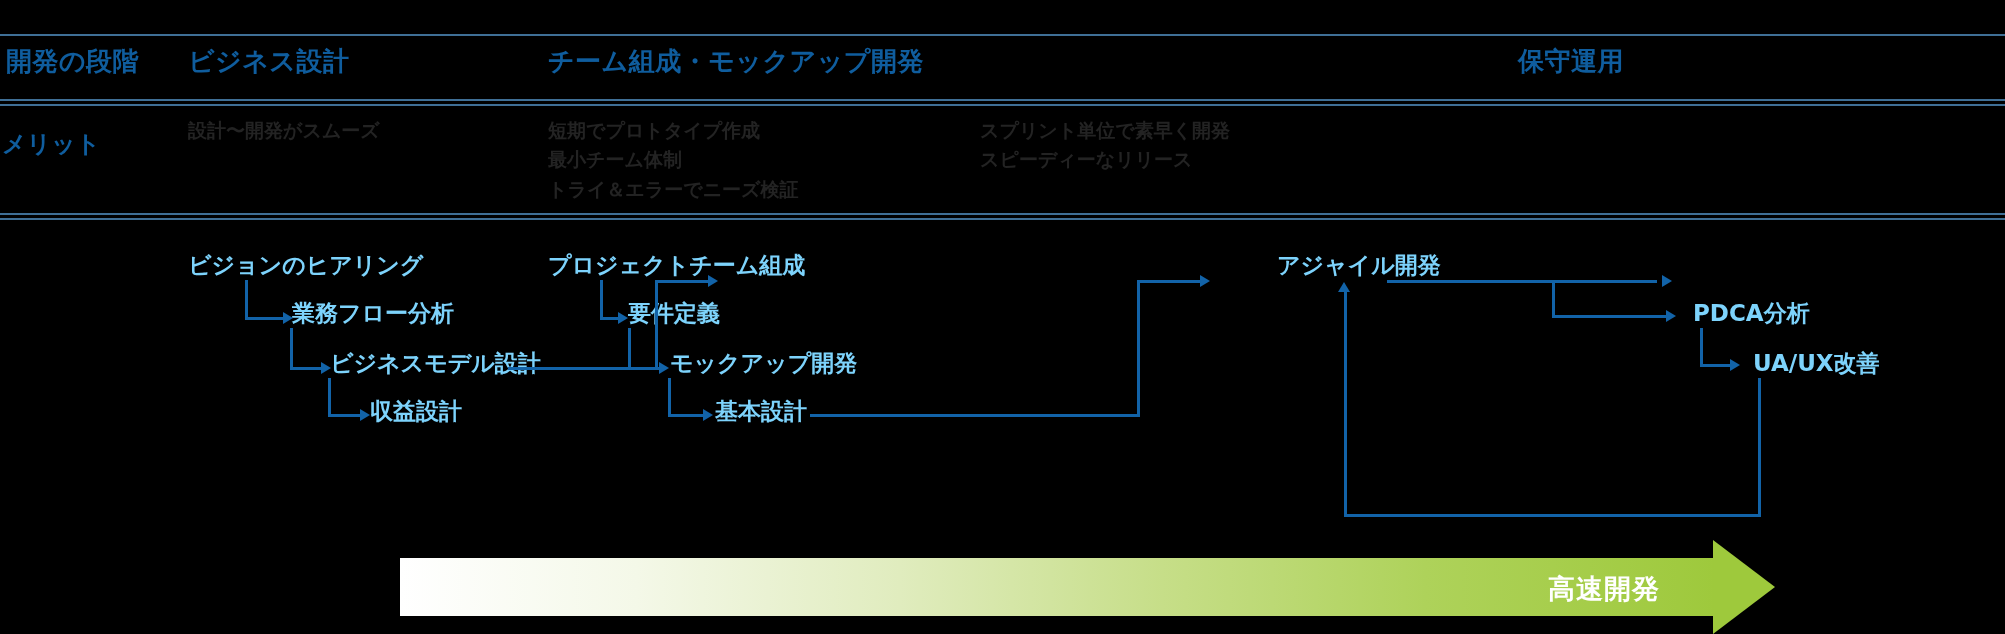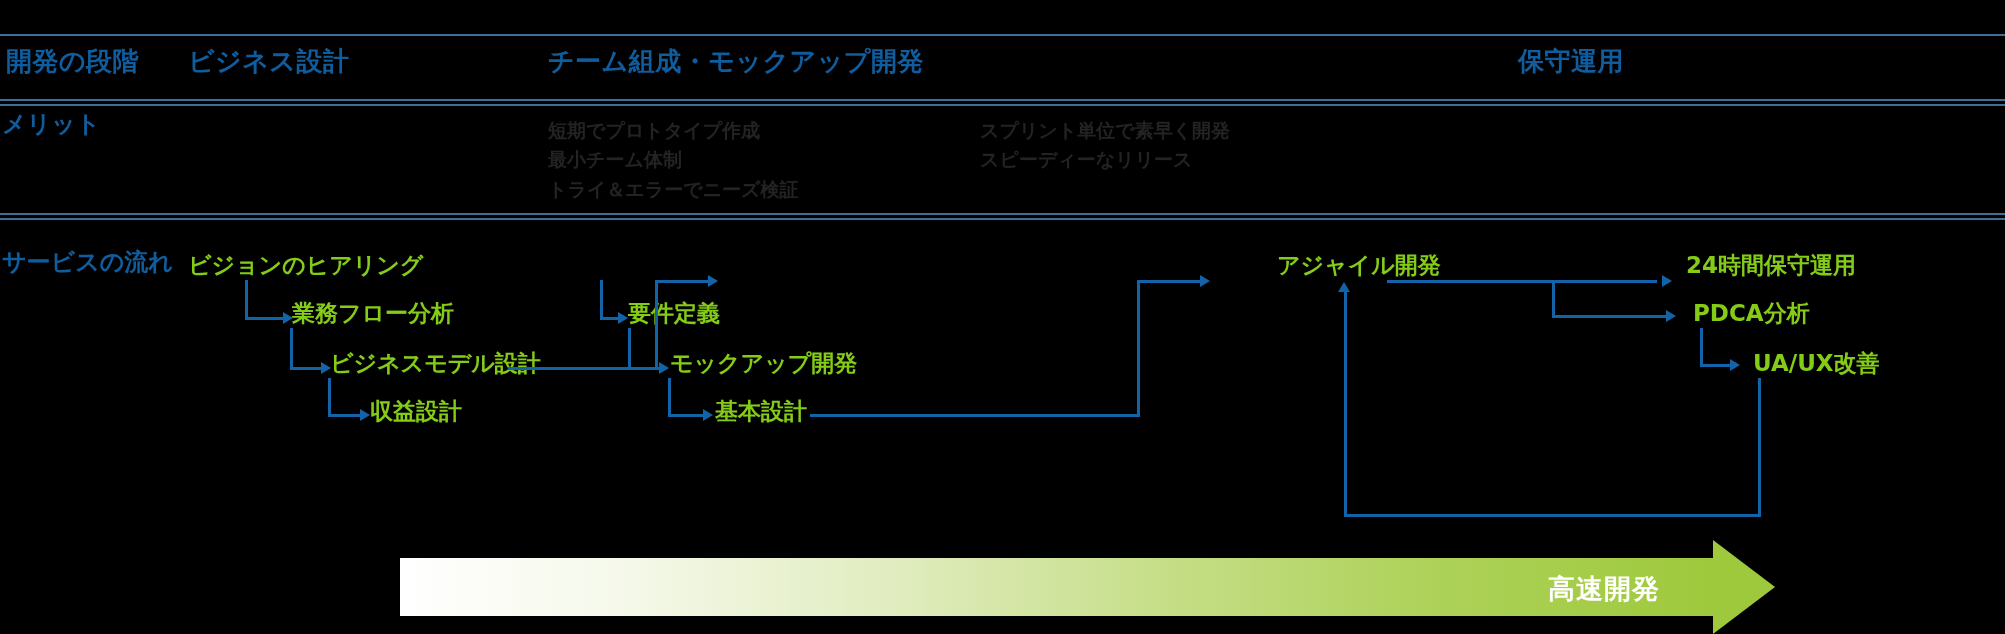--- a/index.html
+++ b/index.html
@@ -28,21 +28,21 @@
   .rowlabel{
     position:absolute;font-size:24px;font-weight:bold;
     color:#0f5d9e;white-space:nowrap;
   }
   .merit{
     position:absolute;font-size:19px;font-weight:bold;
     color:#232323;line-height:1.55;white-space:nowrap;
   }
   .node{
     position:absolute;font-size:23px;font-weight:bold;
-    color:#84cc16;white-space:nowrap;
+    color:#7dd3fc;white-space:nowrap;
   }
 
   
   .ln{position:absolute;background:#1263a8;}
   .lnv{width:3px;}
   .lnh{height:3px;}
   .arrowhead{
     position:absolute;width:0;height:0;
     border-top:6px solid transparent;
     border-bottom:6px solid transparent;
@@ -81,42 +81,44 @@
   <div class="rule r2"></div>
   <div class="rule r3"></div>
   <div class="rule r4"></div>
   <div class="rule r5"></div>
 
   <div class="hdr" style="left:6px">開発の段階</div>
   <div class="hdr" style="left:188px">ビジネス設計</div>
   <div class="hdr" style="left:548px">チーム組成・モックアップ開発</div>
   <div class="hdr" style="left:1518px">保守運用</div>
 
-  <div class="rowlabel" style="left:2px;top:80px">メリット</div>
-  <div class="rowlabel" style="left:2px;top:218px">サービスの流れ</div>
+  <div class="rowlabel" style="left:2px;top:100px">メリット</div>
 
+  <div class="merit" style="left:188px;top:88px">
+    <div>設計〜開発がスムーズ</div>
+  </div>
   <div class="merit" style="left:548px;top:88px">
     <div>短期でプロトタイプ作成</div>
     <div>最小チーム体制</div>
     <div>トライ＆エラーでニーズ検証</div>
   </div>
   <div class="merit" style="left:980px;top:88px">
     <div>スプリント単位で素早く開発</div>
     <div>スピーディーなリリース</div>
   </div>
 
   <div class="node" style="left:188px;top:222px">ビジョンのヒアリング</div>
   <div class="node" style="left:292px;top:270px">業務フロー分析</div>
   <div class="node" style="left:330px;top:320px">ビジネスモデル設計</div>
   <div class="node" style="left:370px;top:368px">収益設計</div>
+  <div class="node" style="left:548px;top:222px">プロジェクトチーム組成</div>
   <div class="node" style="left:628px;top:270px">要件定義</div>
   <div class="node" style="left:670px;top:320px">モックアップ開発</div>
   <div class="node" style="left:715px;top:368px">基本設計</div>
   <div class="node" style="left:1277px;top:222px">アジャイル開発</div>
-  <div class="node" style="left:1686px;top:222px">24時間保守運用</div>
   <div class="node" style="left:1693px;top:270px">PDCA分析</div>
   <div class="node" style="left:1753px;top:320px">UA/UX改善</div>
 
   <div class="ln lnv" style="left:245px;top:252px;height:40px"></div>
   <div class="ln lnh" style="left:245px;top:289px;width:40px"></div>
   <div class="arrowhead" style="left:283px;top:284px"></div>
 
   <div class="ln lnv" style="left:290px;top:300px;height:40px"></div>
   <div class="ln lnh" style="left:290px;top:339px;width:33px"></div>
   <div class="arrowhead" style="left:321px;top:334px"></div>

